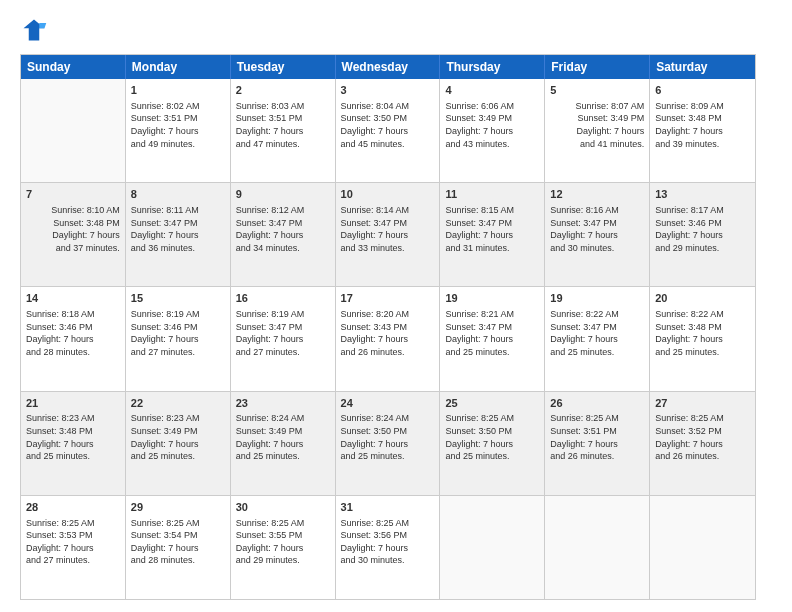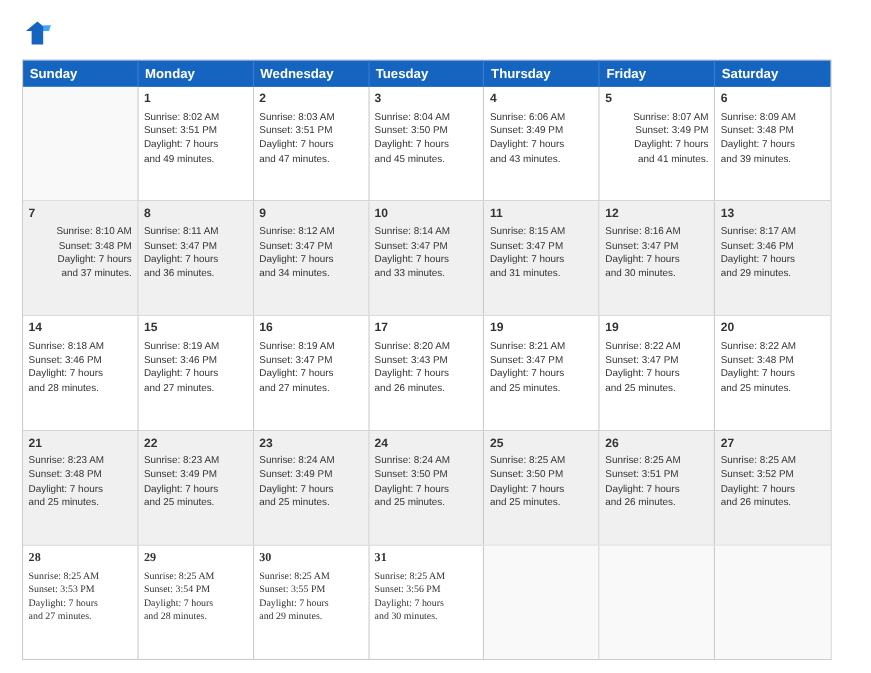--- a/index.html
+++ b/index.html
@@ -75,21 +75,21 @@
       flex: 1;
       display: flex;
       flex-direction: column;
     }
     .cal-row {
       display: grid;
       grid-template-columns: repeat(7, 1fr);
       flex: 1;
       border-bottom: 1px solid #ccc;
     }
-    .cal-row:last-child { border-bottom: none; font-family: Liberation Serif, serif; }
+    .cal-row:last-child { border-bottom: none; }
     .cal-cell {
       padding: 4px 5px;
       border-right: 1px solid #ccc;
       font-size: 9.5px;
       color: #333;
       line-height: 1.35;
       vertical-align: top;
       min-height: 0;
     }
     .cal-cell:last-child { border-right: none; }
@@ -125,22 +125,22 @@
     <div class="title-block">
       <div class="main-title"></div>
       <div class="sub-title"></div>
     </div>
   </div>
 
   <div class="calendar">
     <div class="cal-header">
     <div class="cal-header-cell">Sunday</div>
         <div class="cal-header-cell">Monday</div>
+        <div class="cal-header-cell">Tuesday</div>
         <div class="cal-header-cell">Wednesday</div>
-        <div class="cal-header-cell">Tuesday</div>
         <div class="cal-header-cell">Thursday</div>
         <div class="cal-header-cell">Friday</div>
         <div class="cal-header-cell">Saturday</div>
       </div>
     <div class="cal-body">
     <div class="cal-row">
           <div class="cal-cell empty"></div>
           <div class="cal-cell">
             <span class="day-num">1</span>
             <div class="cell-info" style="white-space: pre-line;">Sunrise: 8:02 AM

